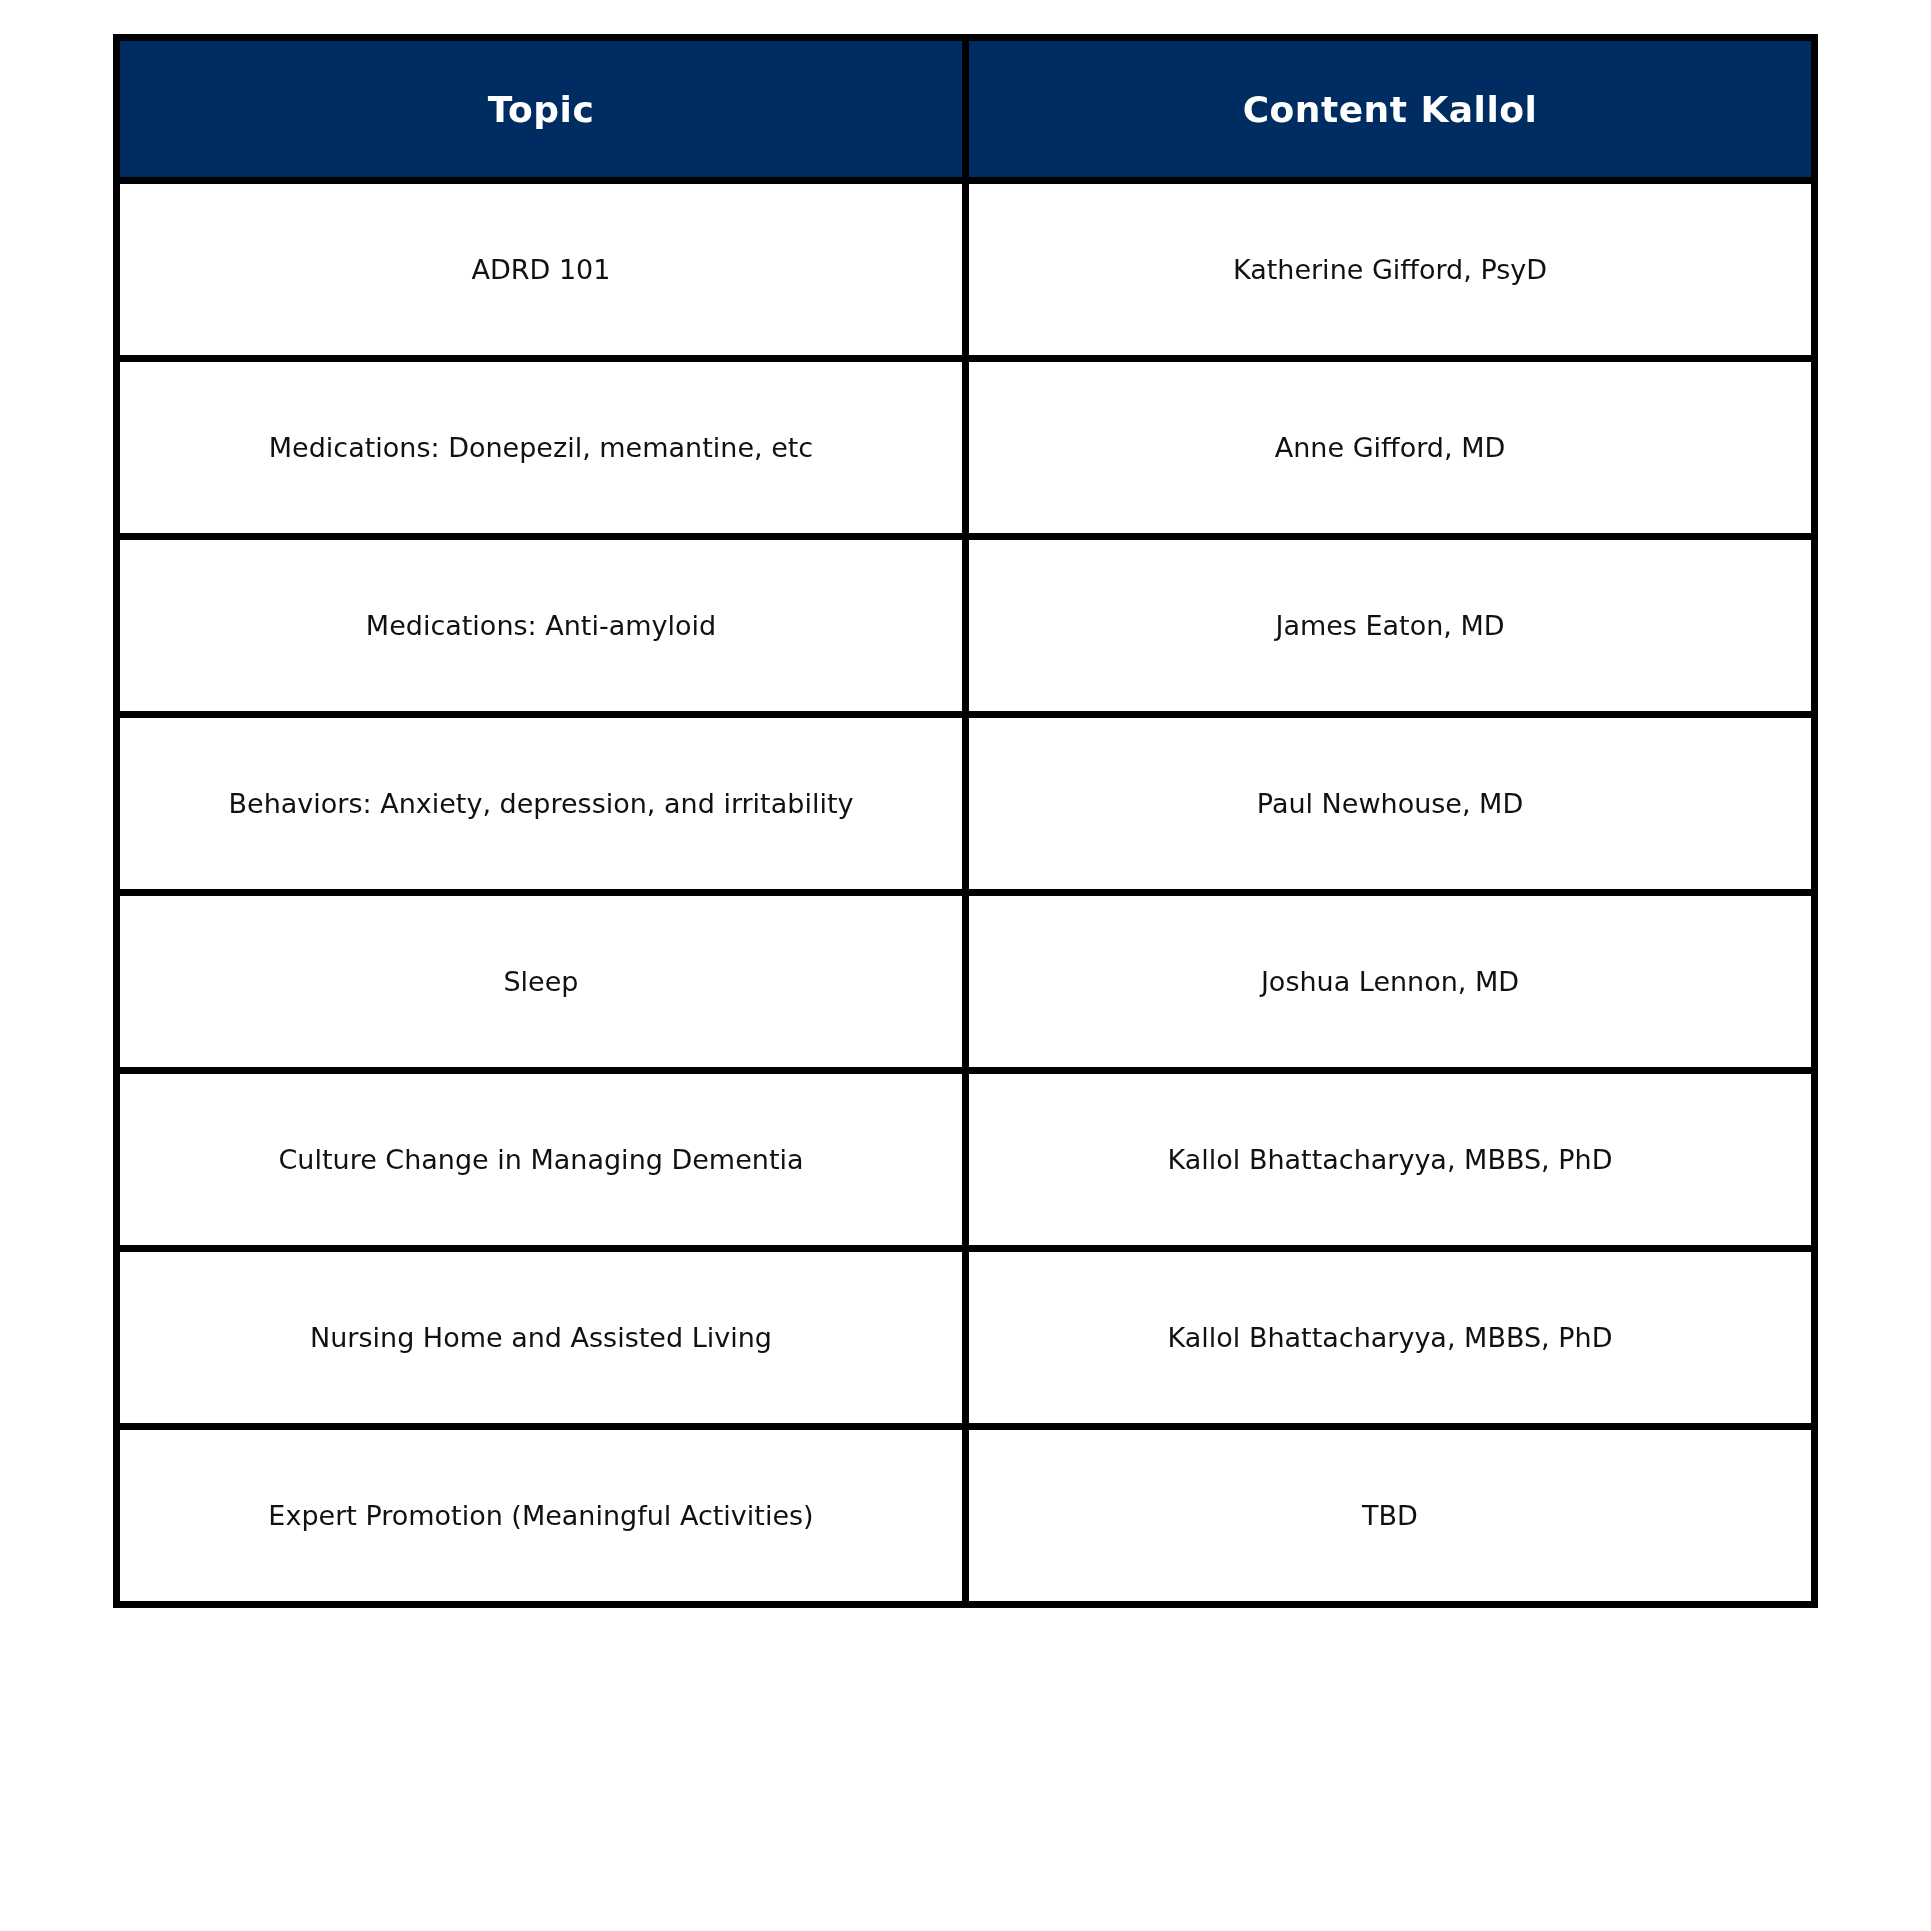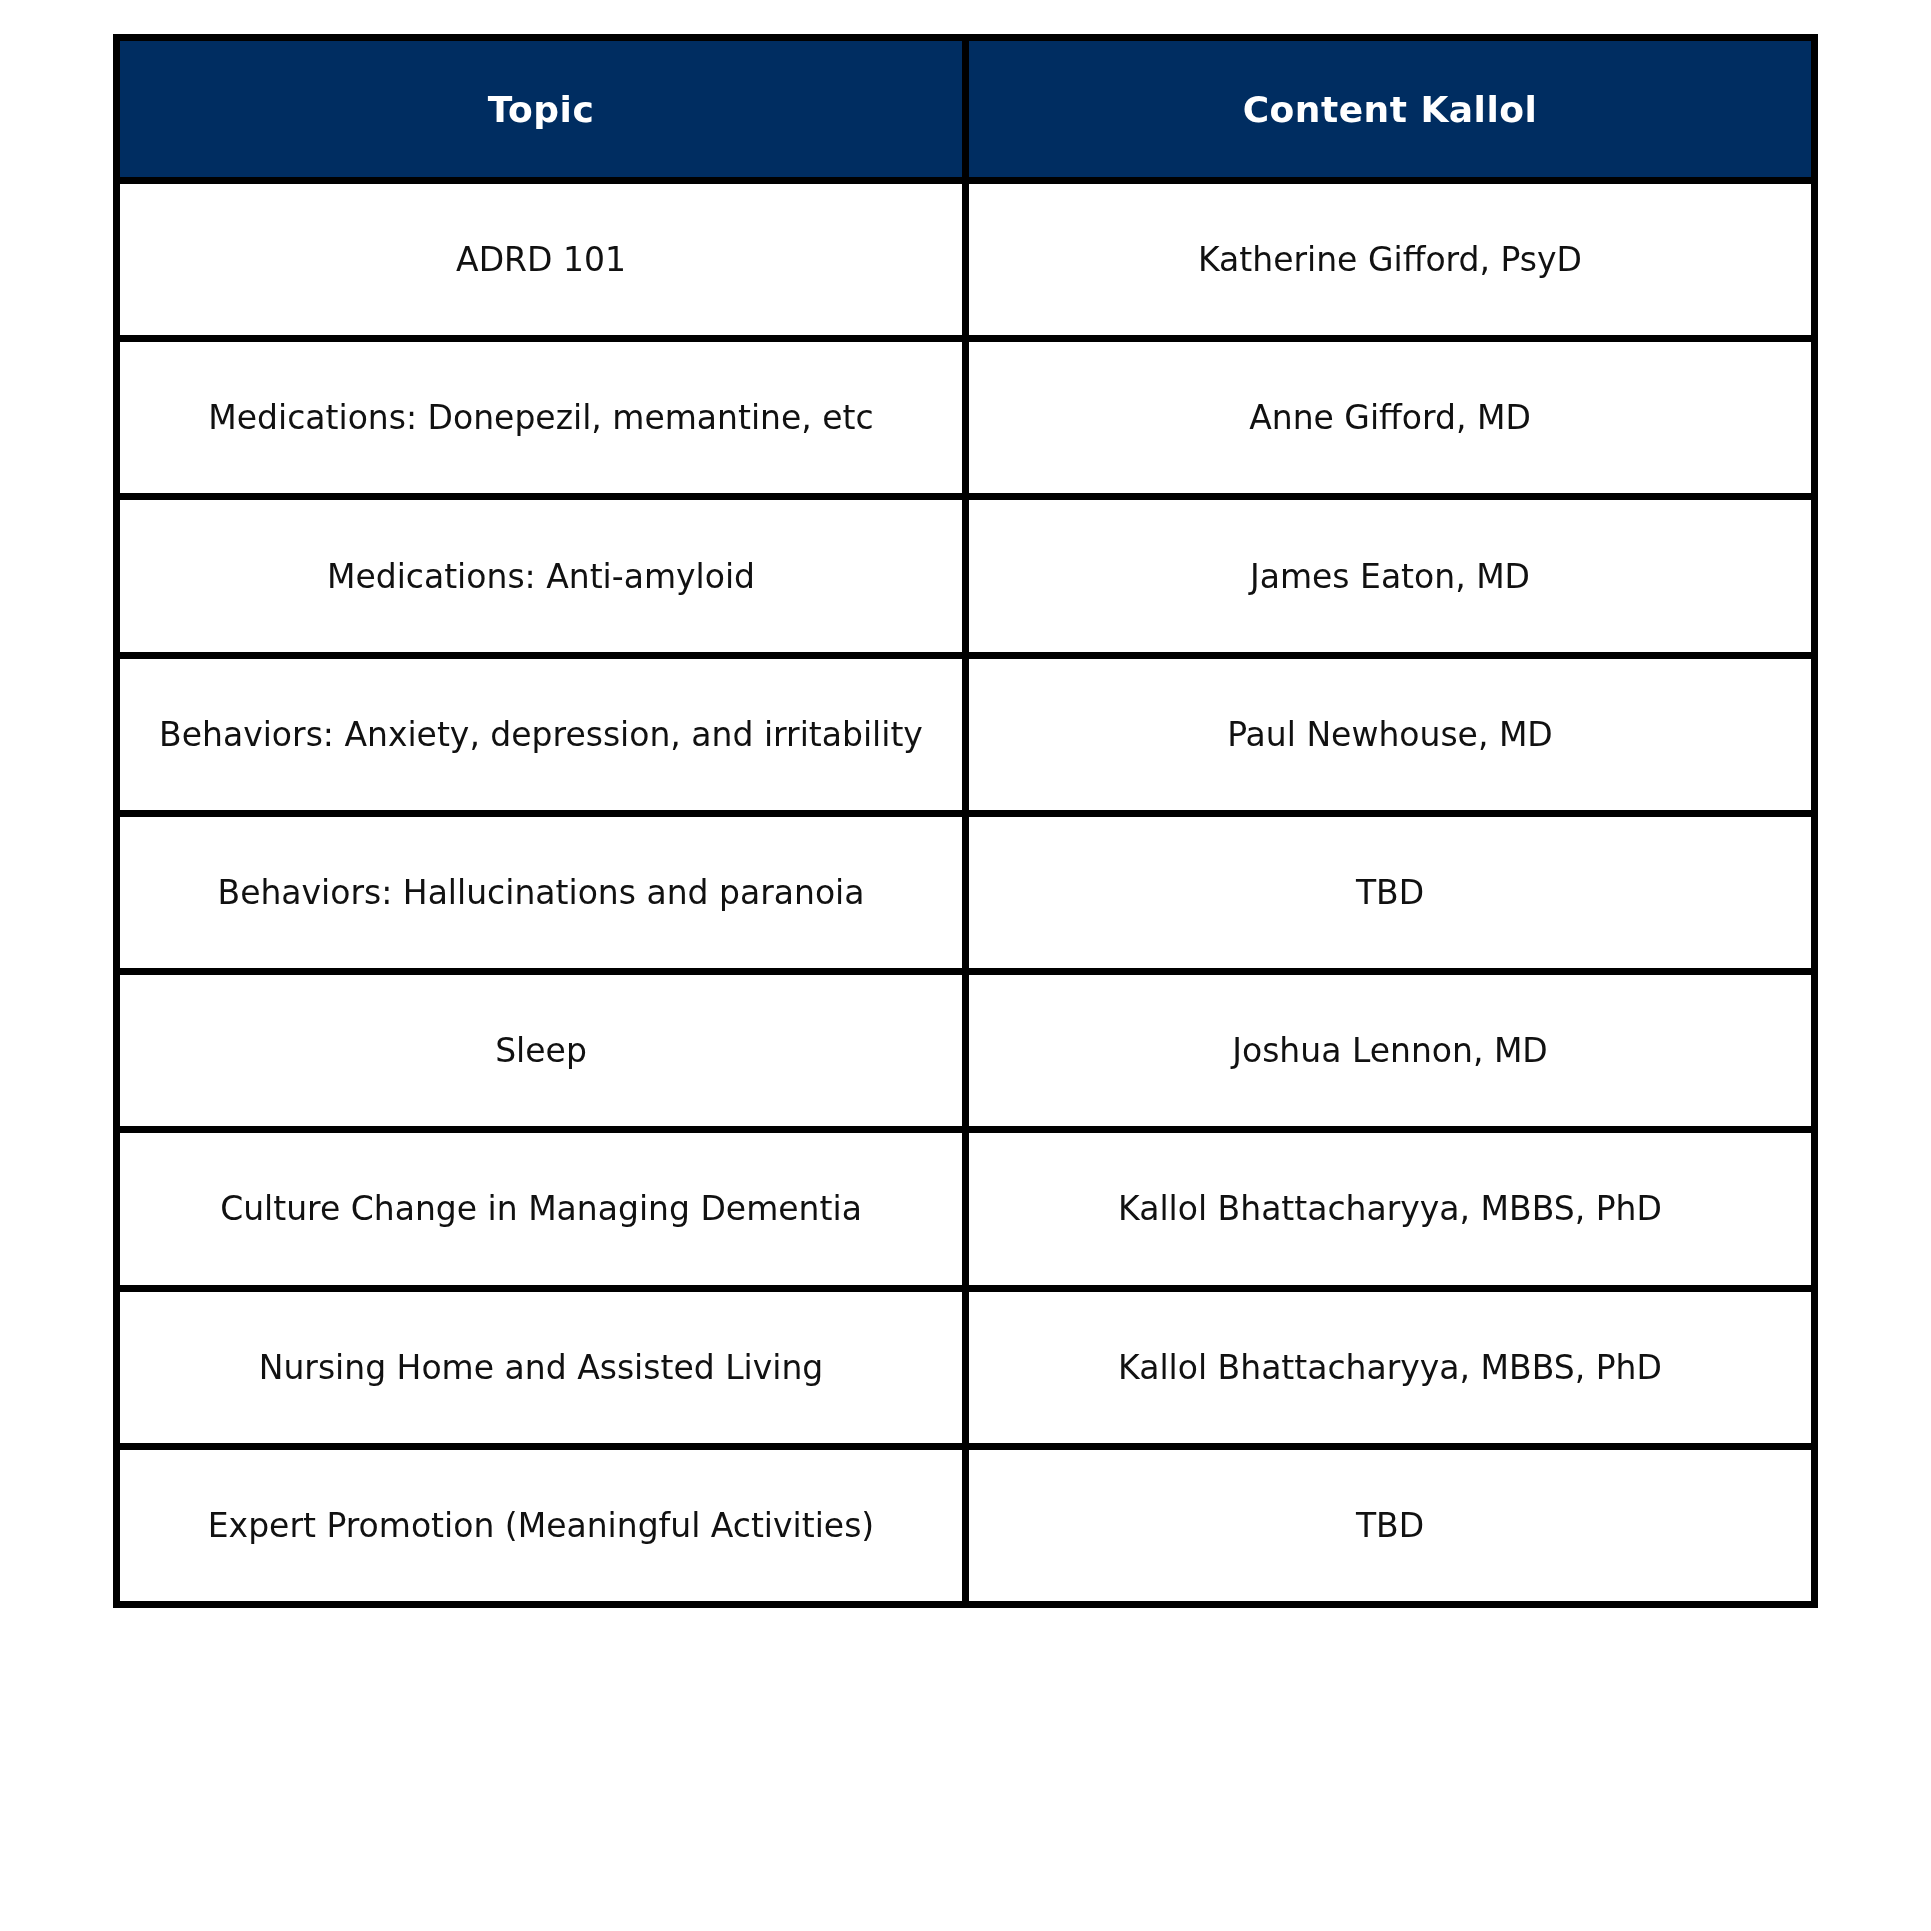--- a/index.html
+++ b/index.html
@@ -42,21 +42,21 @@
   table.topics-table th{
     background:var(--header-bg);
     color:var(--header-text);
     font-size:36px;
     font-weight:bold;
     height:143px;
     letter-spacing:0.5px;
   }
   table.topics-table td{
     color:var(--body-text);
-    font-size:33px;
+    font-size:27px;
     font-weight:400;
     height:143px;
   }
 </style>
 </head>
 <body>
 
 <div class="canvas">
   <table class="topics-table">
     <thead>
@@ -76,24 +76,20 @@
         </tr>
         <tr>
           <td>Medications: Anti-amyloid</td>
           <td>James Eaton, MD</td>
         </tr>
         <tr>
           <td>Behaviors: Anxiety, depression, and irritability</td>
           <td>Paul Newhouse, MD</td>
         </tr>
         <tr>
-          <td>Behaviors: Hallucinations and paranoia</td>
-          <td>TBD</td>
-        </tr>
-        <tr>
           <td>Sleep</td>
           <td>Joshua Lennon, MD</td>
         </tr>
         <tr>
           <td>Culture Change in Managing Dementia</td>
           <td>Kallol Bhattacharyya, MBBS, PhD</td>
         </tr>
         <tr>
           <td>Nursing Home and Assisted Living</td>
           <td>Kallol Bhattacharyya, MBBS, PhD</td>

